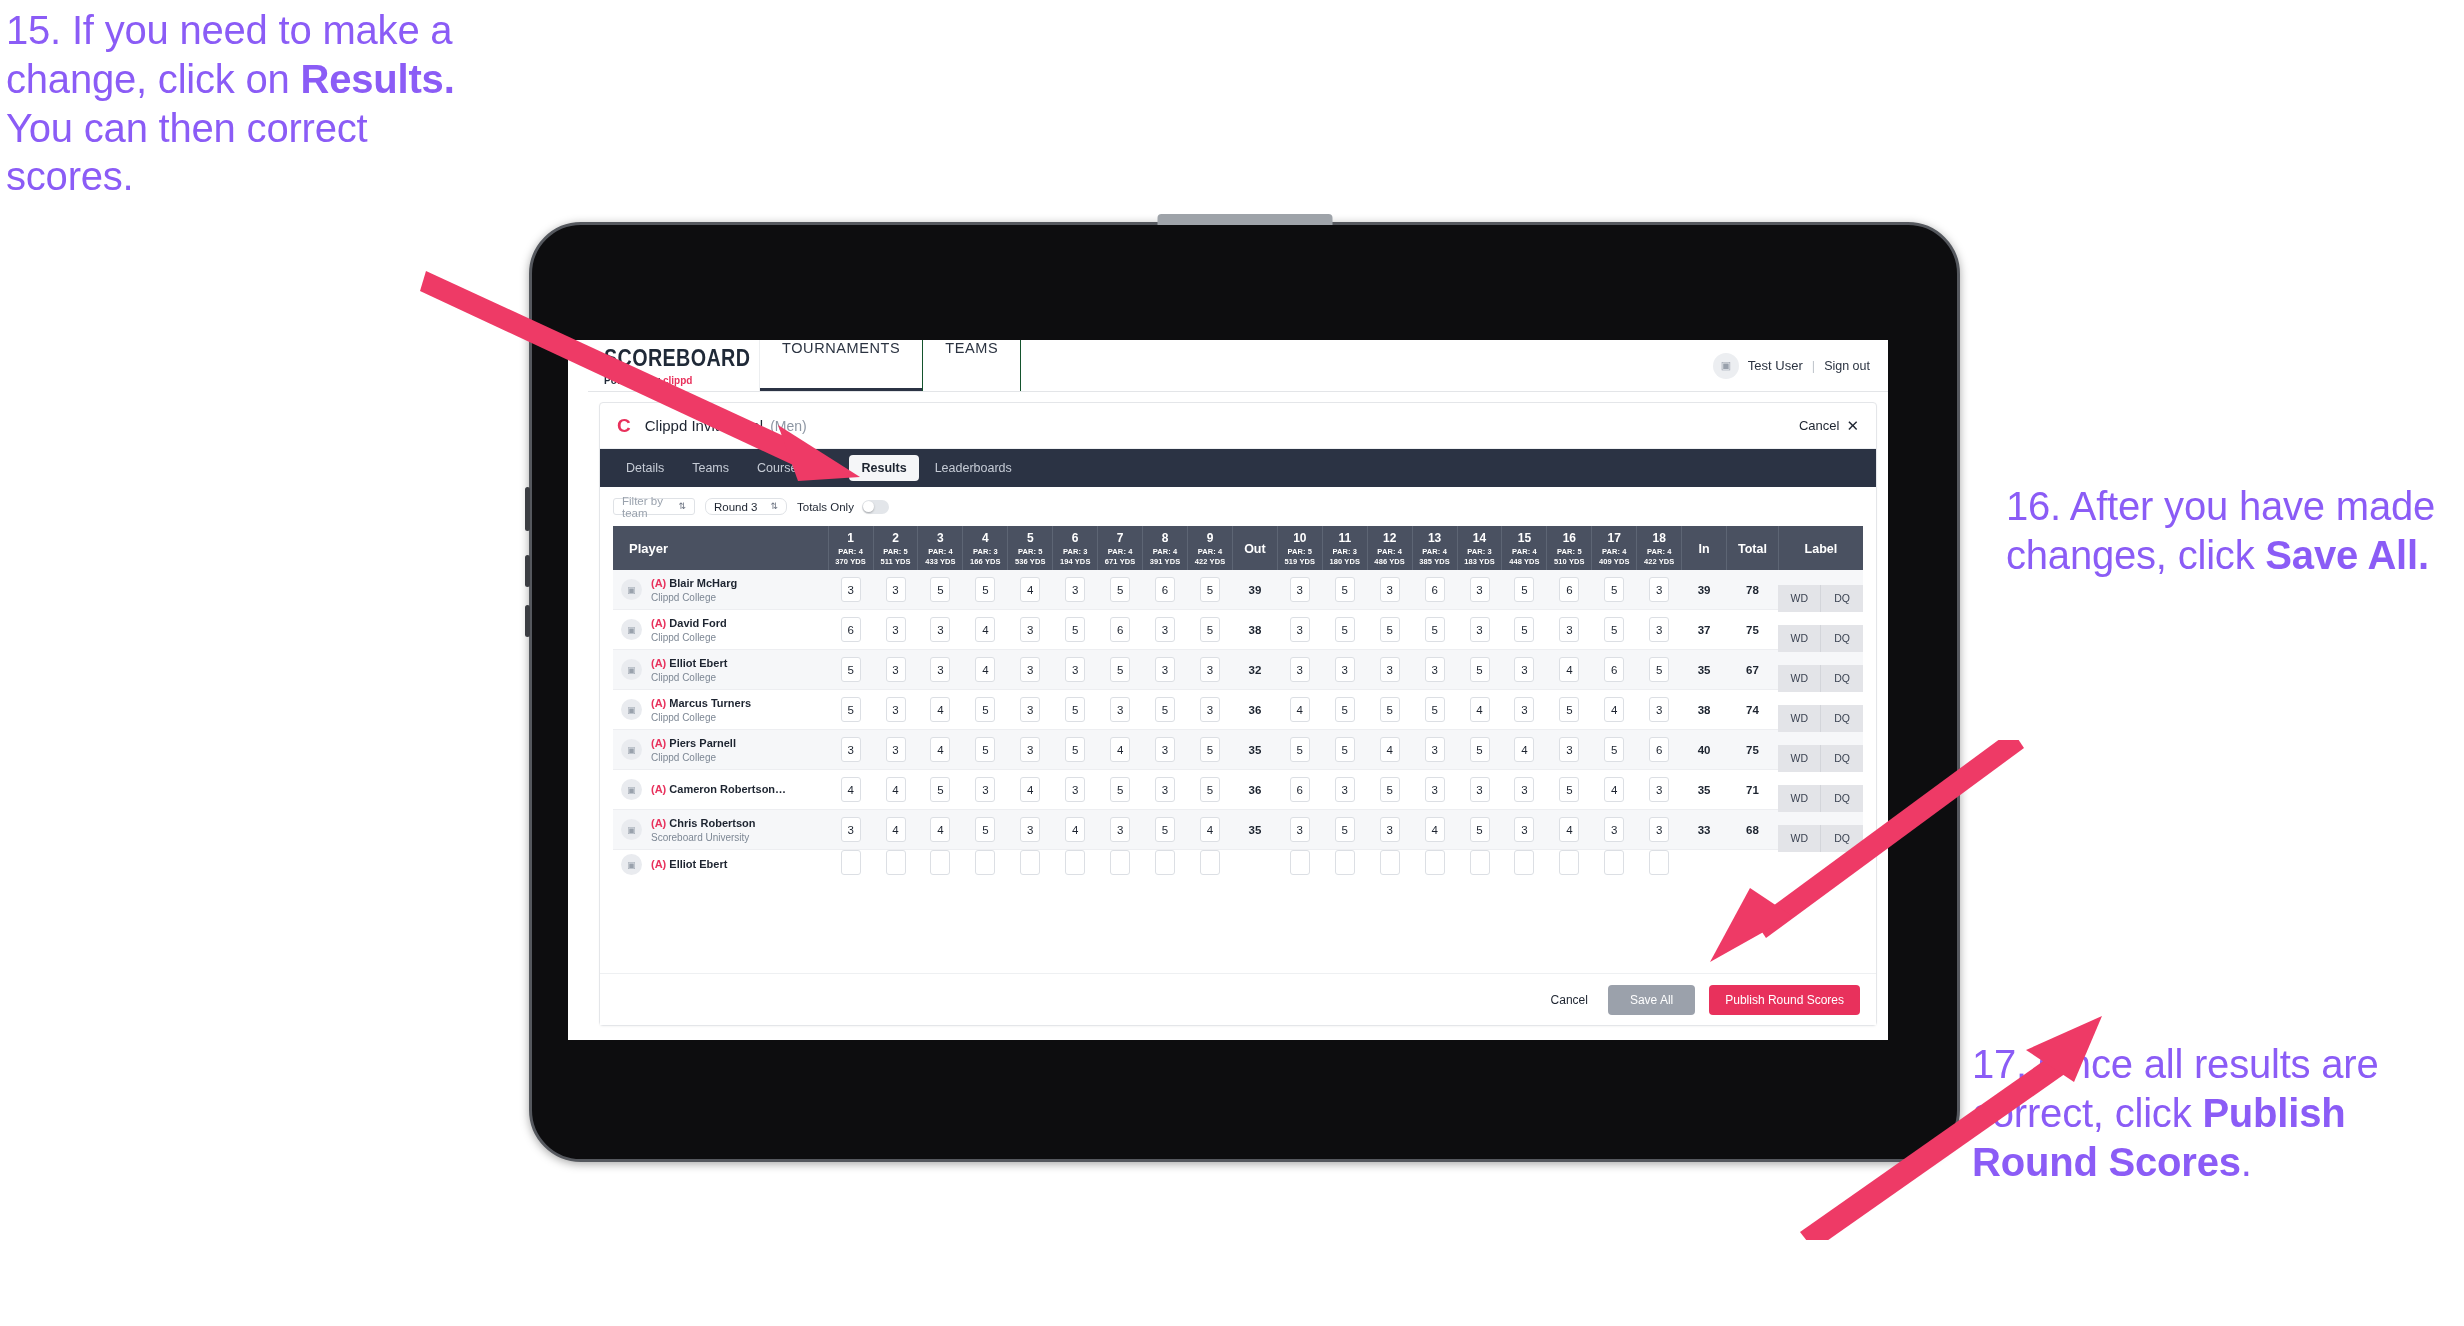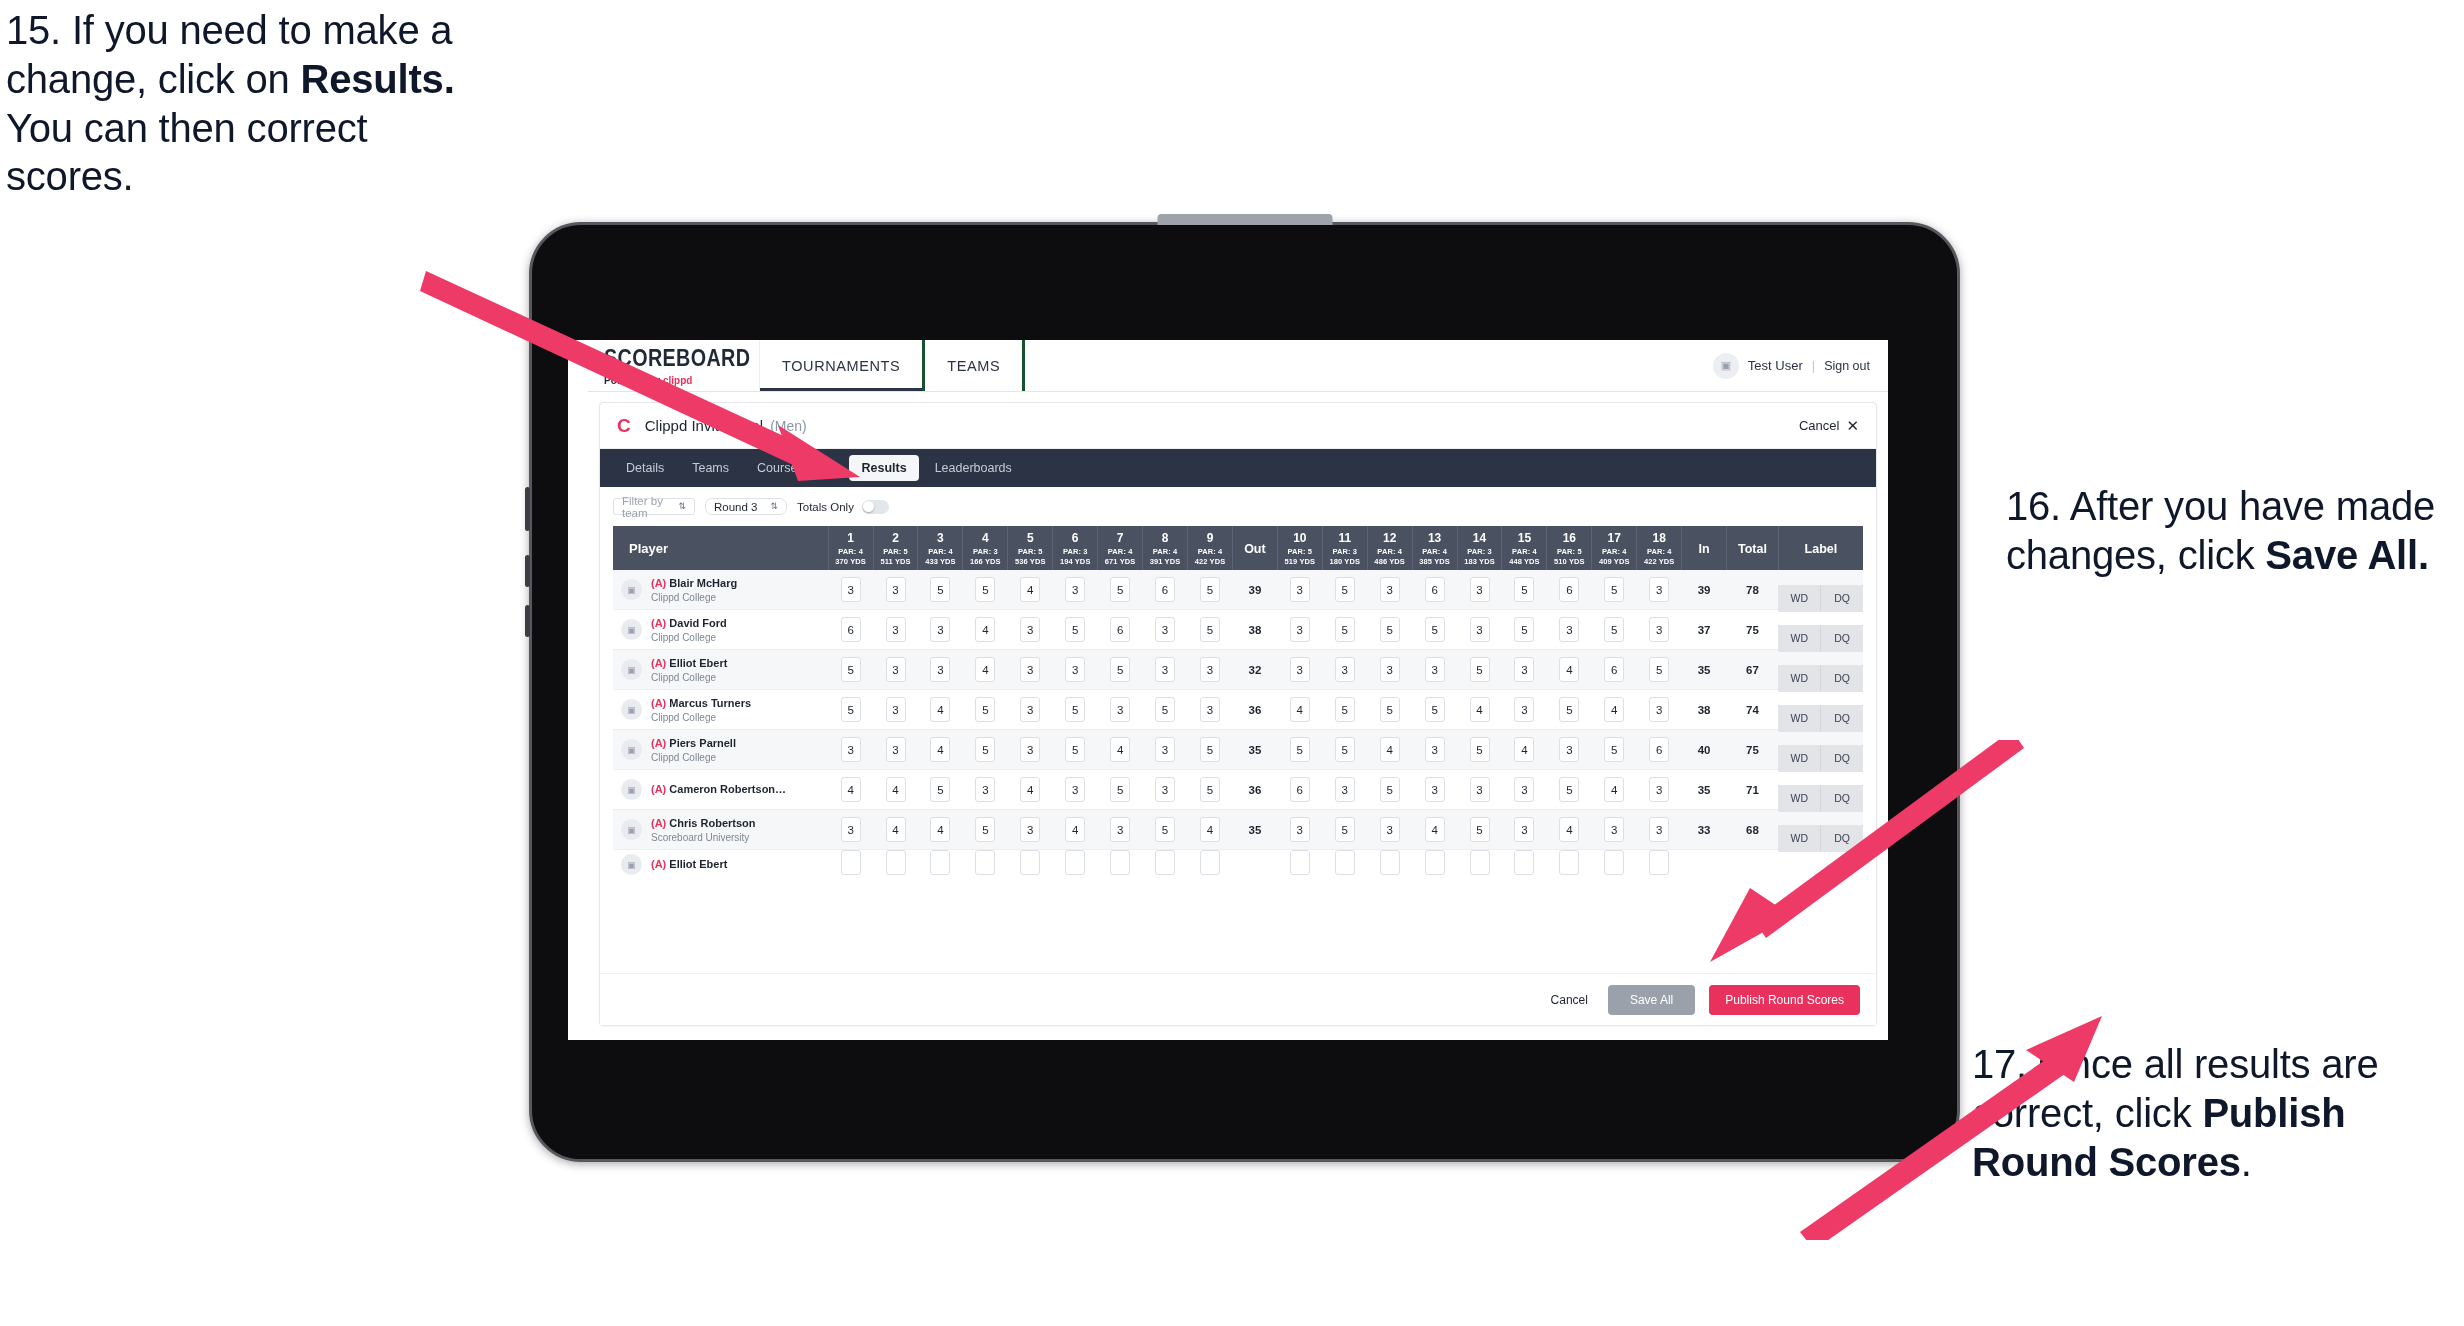--- a/index.html
+++ b/index.html
@@ -8,21 +8,21 @@
     width: 2464px; height: 1326px;
     background: #ffffff;
     font-family: "Liberation Sans", sans-serif;
     overflow: hidden;
   }
   #stage { position: relative; width: 2464px; height: 1326px; }
 
   
   .annot {
     position: absolute;
-    color: #0f172a;
+    color: #8b5cf6;
     font-size: 40px;
     line-height: 1.22;
     font-weight: 400;
     letter-spacing: -0.2px;
   }
   .annot b { font-weight: 700; }
   #annot-15 { left: 6px;  top: 6px;   width: 470px; }
   #annot-16 { left: 2006px; top: 482px; width: 460px; }
   #annot-17 { left: 1972px; top: 1040px; width: 500px; }
 
@@ -77,23 +77,23 @@
   #brand .word {
     font-family: "Liberation Sans", sans-serif;
     font-weight: 700; font-size: 21px; letter-spacing: 0.4px;
     color: #1f2937;
     transform: scaleY(1.18) scaleX(0.94);
     transform-origin: left center;
   }
   #brand .sub { font-size: 10px; color: #1f2937; margin-top: 5px; font-weight:600; }
   #brand .sub em { font-style: normal; color: #e8315c; font-weight: 700; }
   .topnav-tab {
-    display: flex; align-items: center; padding: 0 22px;
+    display: flex; align-items: flex-start; padding: 0 22px;
     font-size: 14.5px; color: #2b3341; letter-spacing: .6px;
-    border-right: 3px solid #14532d; cursor: pointer;
+    border-right: 1px solid #14532d; cursor: pointer;
     position: relative;
   }
   .topnav-tab.active::after {
     content: ""; position: absolute; left: 0; right: 0; bottom: 0;
     height: 3px; background: #2b3344;
   }
   #topnav-spacer { flex: 1; }
   #user-area {
     display: flex; align-items: center; gap: 9px; padding-right: 18px;
     font-size: 13px; color: #2b3341;

